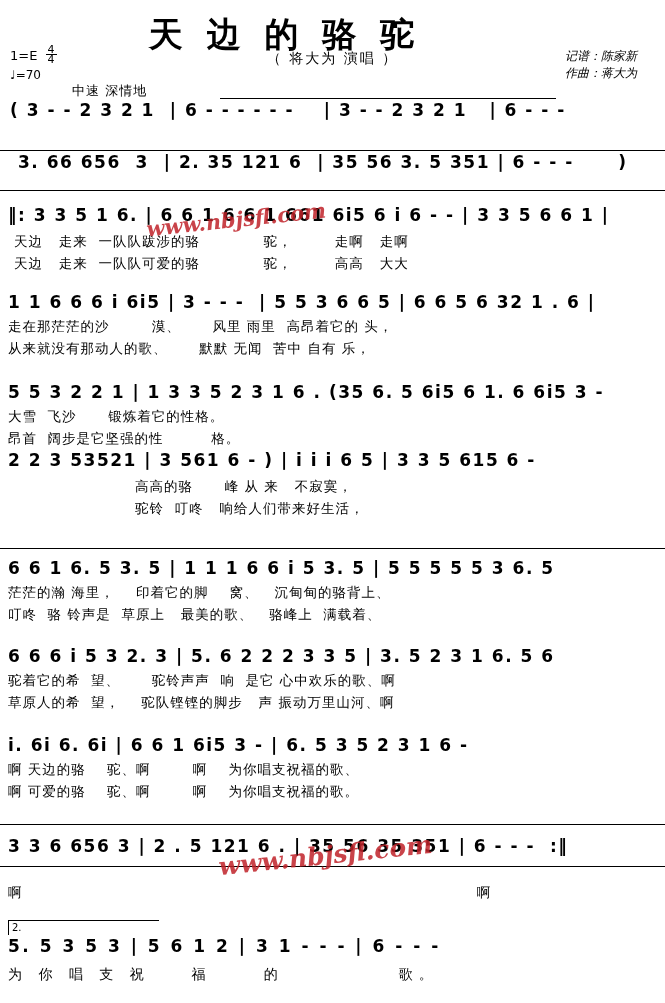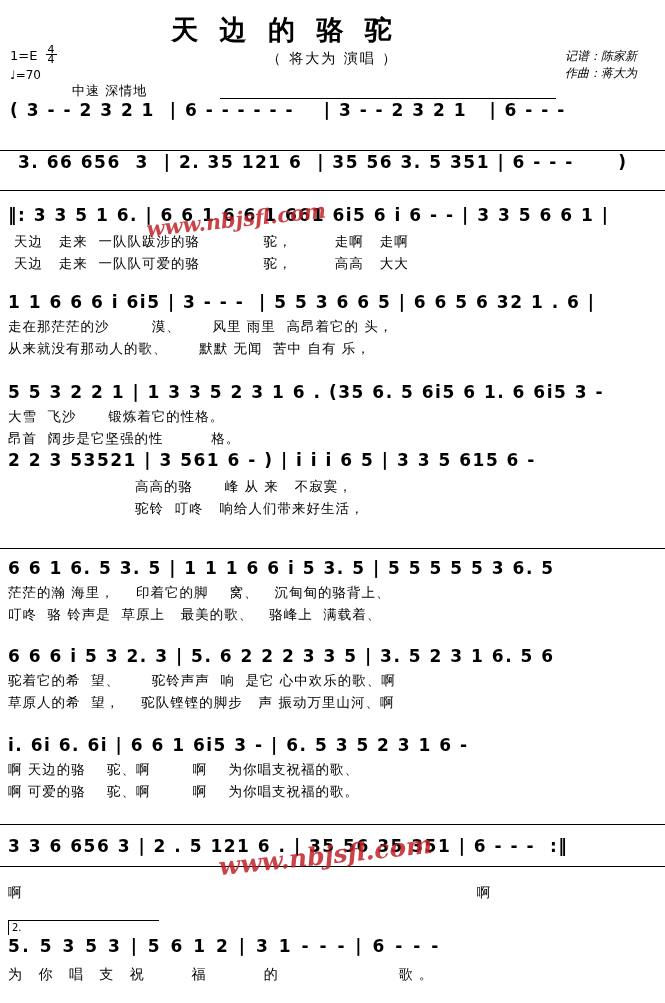--- a/index.html
+++ b/index.html
@@ -10,21 +10,21 @@
     color:#000;
     position:relative;
     overflow:hidden;
   }
   .sheet{position:relative;width:665px;height:1003px;}
 
   
   .title{
     position:absolute;top:12px;left:0;width:569px;
     text-align:center;
-    font-size:27px;font-weight:bold;letter-spacing:6px;
+    font-size:34px;font-weight:bold;letter-spacing:6px;
     font-family:"DejaVu Sans","Liberation Sans",sans-serif;
   }
   .singer{
     position:absolute;top:50px;left:0;width:665px;
     text-align:center;font-size:14px;letter-spacing:2px;
   }
   .credits{
     position:absolute;top:48px;right:28px;
     font-size:12px;line-height:17px;text-align:left;font-style:italic;
   }

